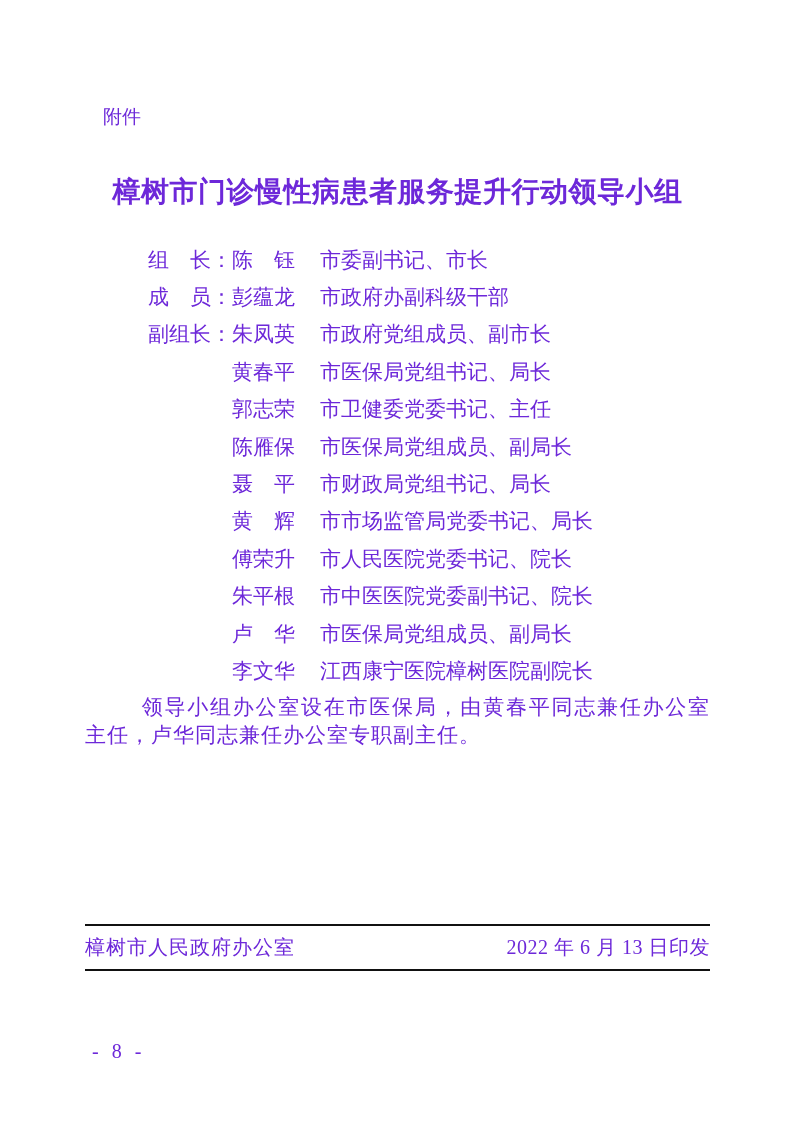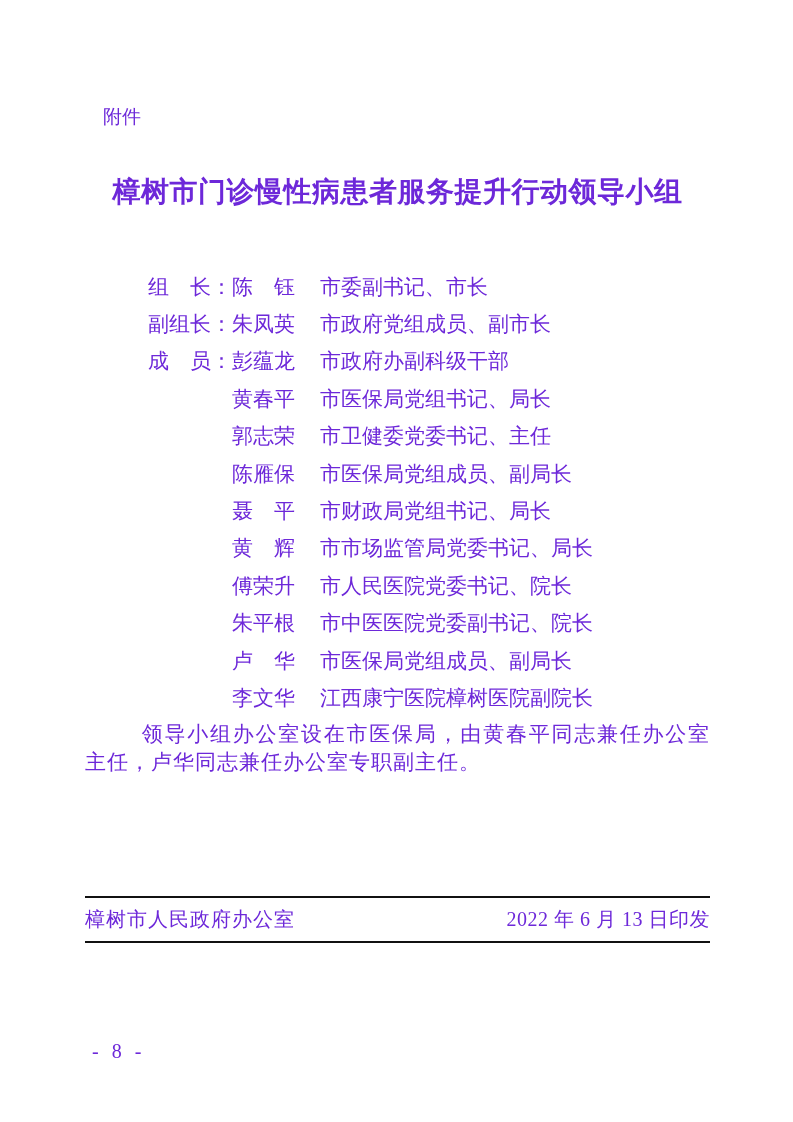--- a/index.html
+++ b/index.html
@@ -30,21 +30,21 @@
     margin: 42px 0 0 0;
     font-size: 28px;
     font-weight: 700;
     line-height: 40px;
     text-align: center;
     letter-spacing: 0.5px;
     white-space: nowrap;
     font-family: Liberation Serif, serif;
   }
   .member-list {
-    margin-top: 56px;
+    margin-top: 29px;
     margin-left: 63px;
     font-size: 21px;
   }
   .member-row {
     display: flex;
     height: 37.4px;
     align-items: center;
     white-space: nowrap;
   }
   .member-label {
@@ -64,21 +64,21 @@
     margin: 3px 0 0 0;
     font-size: 21px;
     line-height: 28px;
     letter-spacing: 1px;
     text-align: justify;
     text-indent: 2.7em;
   }
   .footer-bar {
     position: absolute;
     left: 85px;
-    top: 896px;
+    top: 924px;
     width: 625px;
     height: 43px;
     border-top: 2px solid #111;
     border-bottom: 2px solid #111;
     display: flex;
     justify-content: space-between;
     align-items: center;
     font-size: 20px;
   }
   .footer-issuer { letter-spacing: 1px; }
@@ -101,28 +101,28 @@
 
     <h1 class="doc-title">樟树市门诊慢性病患者服务提升行动领导小组</h1>
 
     <div class="member-list">
       <div class="member-row">
         <span class="member-label">组　长：</span>
         <span class="member-name">陈　钰</span>
         <span class="member-role">市委副书记、市长</span>
       </div>
       <div class="member-row">
+        <span class="member-label">成　员：</span>
+        <span class="member-name">彭蕴龙</span>
+        <span class="member-role">市政府办副科级干部</span>
+      </div>
+      <div class="member-row">
         <span class="member-label">副组长：</span>
         <span class="member-name">朱凤英</span>
         <span class="member-role">市政府党组成员、副市长</span>
-      </div>
-      <div class="member-row">
-        <span class="member-label">成　员：</span>
-        <span class="member-name">彭蕴龙</span>
-        <span class="member-role">市政府办副科级干部</span>
       </div>
       <div class="member-row">
         <span class="member-label"></span>
         <span class="member-name">黄春平</span>
         <span class="member-role">市医保局党组书记、局长</span>
       </div>
       <div class="member-row">
         <span class="member-label"></span>
         <span class="member-name">郭志荣</span>
         <span class="member-role">市卫健委党委书记、主任</span>

